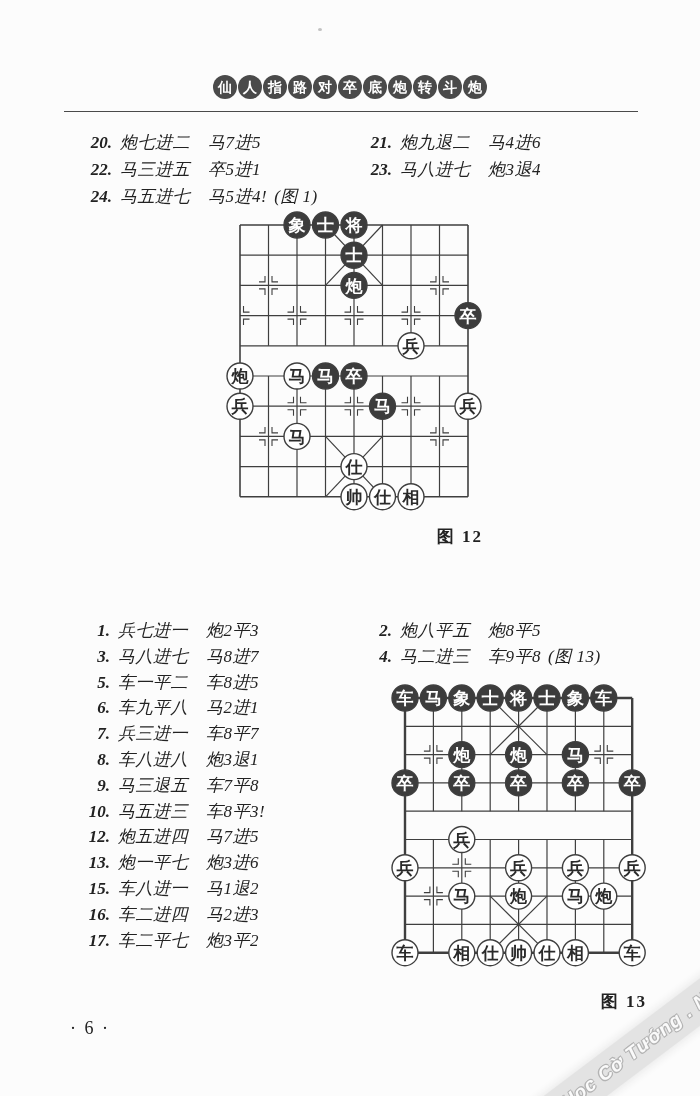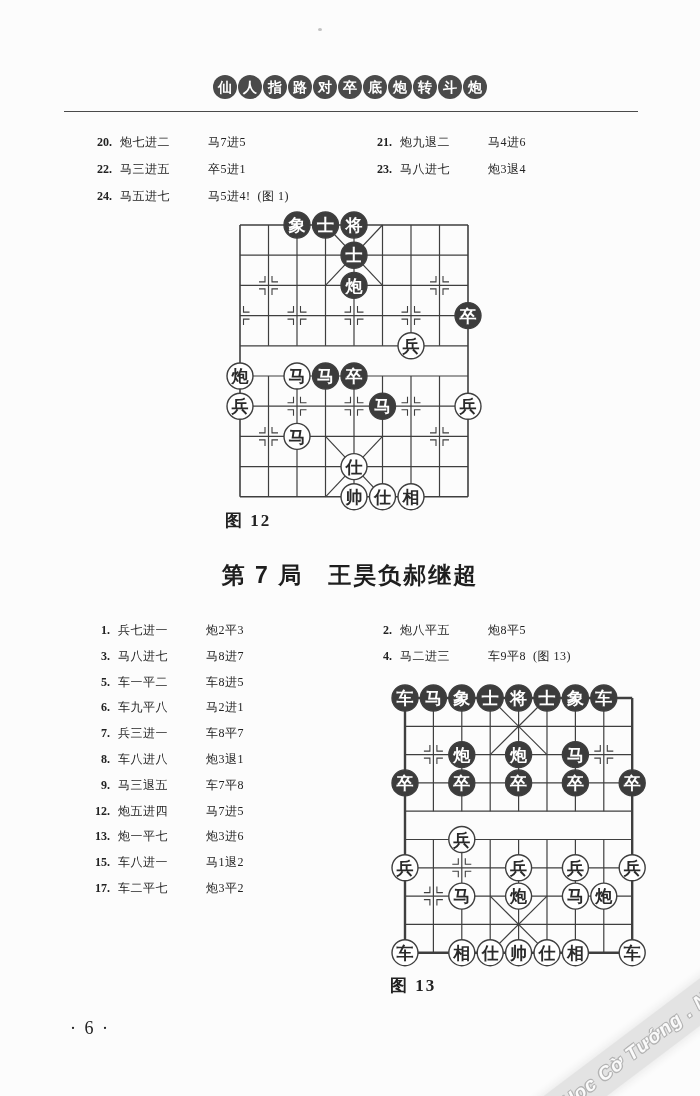--- a/index.html
+++ b/index.html
@@ -16,37 +16,37 @@
   .badges{position:absolute;left:0;top:75px;width:700px;display:flex;justify-content:center;gap:1px;}
   .badge{
     width:24px;height:24px;border-radius:50%;
     background:#4a4a4a;color:#fff;
     font-family:"Liberation Sans","DejaVu Sans",sans-serif;
     font-weight:bold;font-size:14px;line-height:24px;text-align:center;
     flex:0 0 auto;
   }
   .hrule{position:absolute;left:64px;top:111px;width:574px;border-top:1.6px solid #4a4a4a;}
   
-  .moves{position:absolute;font-size:12px;}
+  .moves{position:absolute;font-size:17px;font-style:italic;}
   .mrow{display:flex;white-space:nowrap;align-items:baseline;}
   .mnum{display:inline-block;width:28px;text-align:right;font-weight:bold;margin-right:8px;flex:0 0 auto;}
   .mred{display:inline-block;width:88px;flex:0 0 auto;letter-spacing:.5px;}
   .mblk{display:inline-block;letter-spacing:.5px;}
   .mnote{display:inline-block;margin-left:7px;letter-spacing:.5px;}
   .moves-top .mrow{height:27px;line-height:27px;}
   .moves-g7 .mrow{height:25.8px;line-height:25.8px;}
   #moves-top-left{left:84px;top:129px;}
   #moves-top-right{left:364px;top:129px;}
   #moves-g7-left{left:82px;top:618px;}
   #moves-g7-right{left:364px;top:618px;}
   
   .board-svg{position:absolute;}
   #board12{left:225px;top:210px;}
   #board13{left:390px;top:683px;}
-  .caption{position:absolute;text-align:left;font-weight:bold;font-size:17px;letter-spacing:2px;}
+  .caption{position:absolute;text-align:right;font-weight:bold;font-size:17px;letter-spacing:2px;margin-top:16px;}
   #cap12{left:225px;top:509px;width:258px;}
   #cap13{left:390px;top:974px;width:257px;}
   
   .section-title{
     position:absolute;left:0;top:560px;width:700px;text-align:center;
     font-family:"Liberation Sans","DejaVu Sans",sans-serif;
     font-weight:bold;font-size:23px;letter-spacing:2px;color:#1e1e1e;
   }
   .page-number{position:absolute;left:70px;top:1018px;font-size:18px;letter-spacing:2px;}
   
@@ -231,21 +231,20 @@
       <text x="129" y="256.6" dy="0.36em" text-anchor="middle" font-family="&quot;Liberation Serif&quot;,&quot;DejaVu Serif&quot;,serif" font-weight="bold" font-size="17" fill="#2a2a2a">仕</text>
       <circle cx="129" cy="286.8" r="13" fill="#ffffff" stroke="#3f3f3f" stroke-width="1.4"></circle>
       <text x="129" y="286.8" dy="0.36em" text-anchor="middle" font-family="&quot;Liberation Serif&quot;,&quot;DejaVu Serif&quot;,serif" font-weight="bold" font-size="17" fill="#2a2a2a">帅</text>
       <circle cx="157.5" cy="286.8" r="13" fill="#ffffff" stroke="#3f3f3f" stroke-width="1.4"></circle>
       <text x="157.5" y="286.8" dy="0.36em" text-anchor="middle" font-family="&quot;Liberation Serif&quot;,&quot;DejaVu Serif&quot;,serif" font-weight="bold" font-size="17" fill="#2a2a2a">仕</text>
       <circle cx="186" cy="286.8" r="13" fill="#ffffff" stroke="#3f3f3f" stroke-width="1.4"></circle>
       <text x="186" y="286.8" dy="0.36em" text-anchor="middle" font-family="&quot;Liberation Serif&quot;,&quot;DejaVu Serif&quot;,serif" font-weight="bold" font-size="17" fill="#2a2a2a">相</text>
     </svg>
   <div class="caption" id="cap12">图 12</div>
 
-  <div class="section-title">第 7 局　王昊负郝继超</div>
 
   <div class="moves moves-g7" id="moves-g7-left">
       <div class="mrow">
         <span class="mnum">1.</span>
         <span class="mred">兵七进一</span>
         <span class="mblk">炮2平3</span>
       </div>
       <div class="mrow">
         <span class="mnum">3.</span>
         <span class="mred">马八进七</span>
@@ -270,33 +269,43 @@
         <span class="mnum">8.</span>
         <span class="mred">车八进八</span>
         <span class="mblk">炮3退1</span>
       </div>
       <div class="mrow">
         <span class="mnum">9.</span>
         <span class="mred">马三退五</span>
         <span class="mblk">车7平8</span>
       </div>
       <div class="mrow">
+        <span class="mnum">10.</span>
+        <span class="mred">马五进三</span>
+        <span class="mblk">车8平3!</span>
+      </div>
+      <div class="mrow">
         <span class="mnum">12.</span>
         <span class="mred">炮五进四</span>
         <span class="mblk">马7进5</span>
       </div>
       <div class="mrow">
         <span class="mnum">13.</span>
         <span class="mred">炮一平七</span>
         <span class="mblk">炮3进6</span>
       </div>
       <div class="mrow">
         <span class="mnum">15.</span>
         <span class="mred">车八进一</span>
         <span class="mblk">马1退2</span>
+      </div>
+      <div class="mrow">
+        <span class="mnum">16.</span>
+        <span class="mred">车二进四</span>
+        <span class="mblk">马2进3</span>
       </div>
       <div class="mrow">
         <span class="mnum">17.</span>
         <span class="mred">车二平七</span>
         <span class="mblk">炮3平2</span>
       </div>
     </div>
   <div class="moves moves-g7" id="moves-g7-right">
       <div class="mrow">
         <span class="mnum">2.</span>

